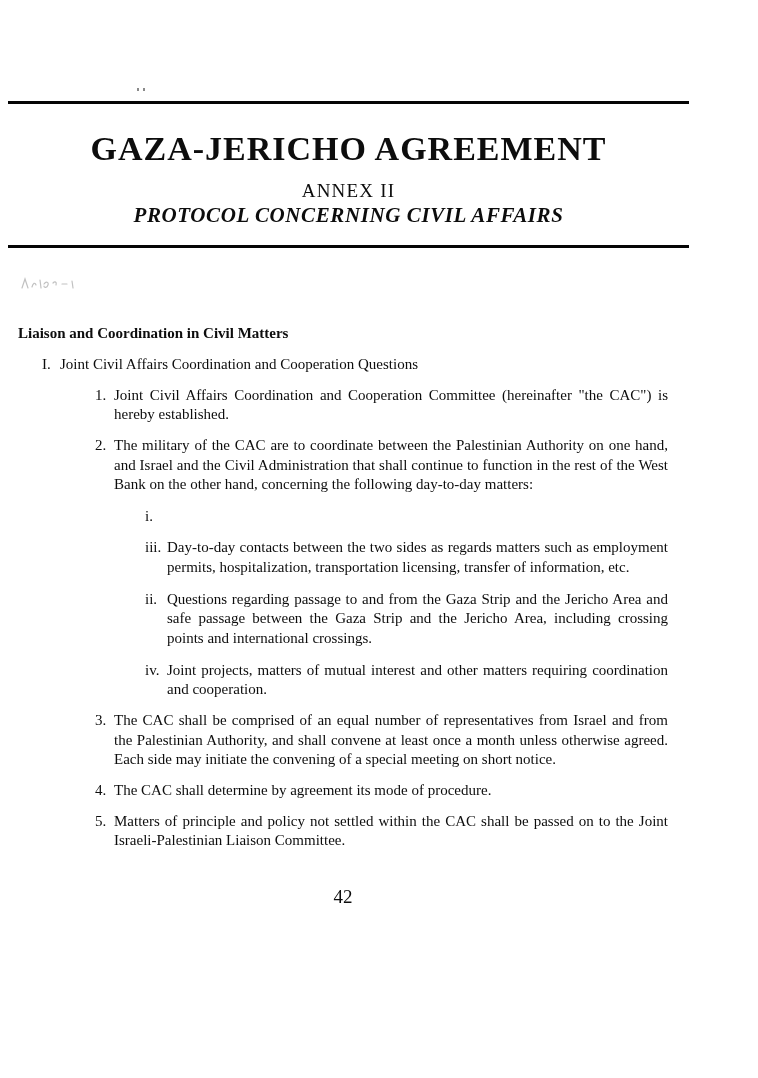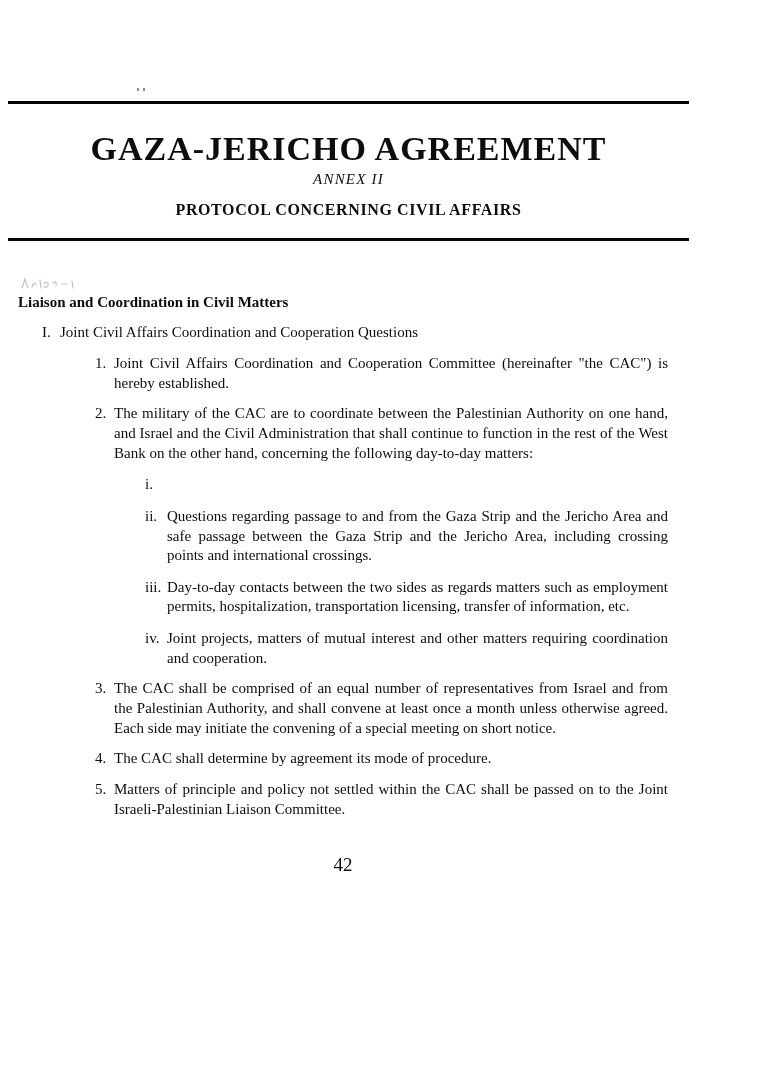--- a/index.html
+++ b/index.html
@@ -41,49 +41,48 @@
     text-align: center;
   }
   .title {
     margin-top: 26px;
     font-size: 34px;
     font-weight: bold;
     letter-spacing: 1px;
     line-height: 1.1;
   }
   .annex {
-    margin-top: 3px;
-    font-size: 15px;
+    margin-top: 13px;
+    font-size: 19px;
     letter-spacing: 1.2px;
     line-height: 1.2;
-    font-style: italic;
   }
   .subtitle {
-    margin-top: 13px;
-    font-size: 16px;
+    font-size: 21px;
     font-weight: bold;
     letter-spacing: 0.6px;
     line-height: 1.15;
+    font-style: italic;
   }
 
   .pencil {
     position: absolute;
     top: 276px;
     left: 20px;
     opacity: 0.55;
   }
 
   .bodytext {
     margin-left: 18px;
     width: 650px;
     font-size: 15px;
     line-height: 1.31;
   }
   .section-heading {
-    margin-top: 52px;
+    margin-top: 76px;
     font-weight: bold;
   }
   .outline-item {
     margin-top: 11px;
     margin-left: 24px;
     display: flex;
   }
   .outline-item .om { flex: 0 0 18px; }
   .outline-item .ot { flex: 1; }
 
@@ -151,30 +150,30 @@
       <div class="nt">The military of the CAC are to coordinate between the Palestinian Authority on one hand, and Israel and the Civil Administration that shall continue to function in the rest of the West Bank on the other hand, concerning the following day-to-day matters:</div>
     </div>
 
     <div class="sub-item">
       <span class="sm">i.</span>
       <div class="st">
       </div>
     </div>
 
     <div class="sub-item">
+      <span class="sm">iii.</span>
+      <div class="st">
+        <div class="sp">Day-to-day contacts between the two sides as regards matters such as employment permits, hospitalization, transportation licensing, transfer of information, etc.</div>
+      </div>
+    </div>
+
+    <div class="sub-item">
       <span class="sm">ii.</span>
       <div class="st">
         <div class="sp">Questions regarding passage to and from the Gaza Strip and the Jericho Area and safe passage between the Gaza Strip and the Jericho Area, including crossing points and international crossings.</div>
-      </div>
-    </div>
-
-    <div class="sub-item">
-      <span class="sm">iii.</span>
-      <div class="st">
-        <div class="sp">Day-to-day contacts between the two sides as regards matters such as employment permits, hospitalization, transportation licensing, transfer of information, etc.</div>
       </div>
     </div>
 
     <div class="sub-item">
       <span class="sm">iv.</span>
       <div class="st">
         <div class="sp">Joint projects, matters of mutual interest and other matters requiring coordination and cooperation.</div>
       </div>
     </div>
 

